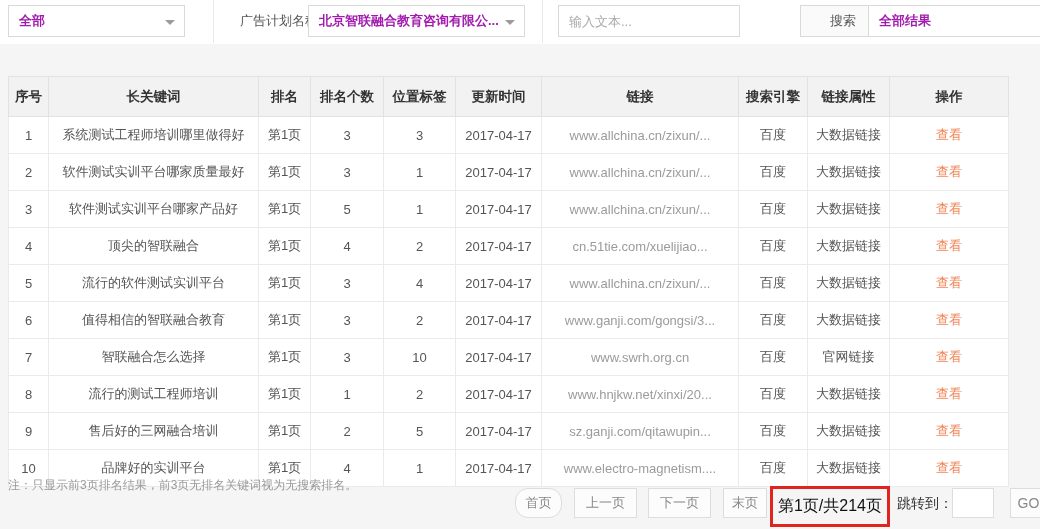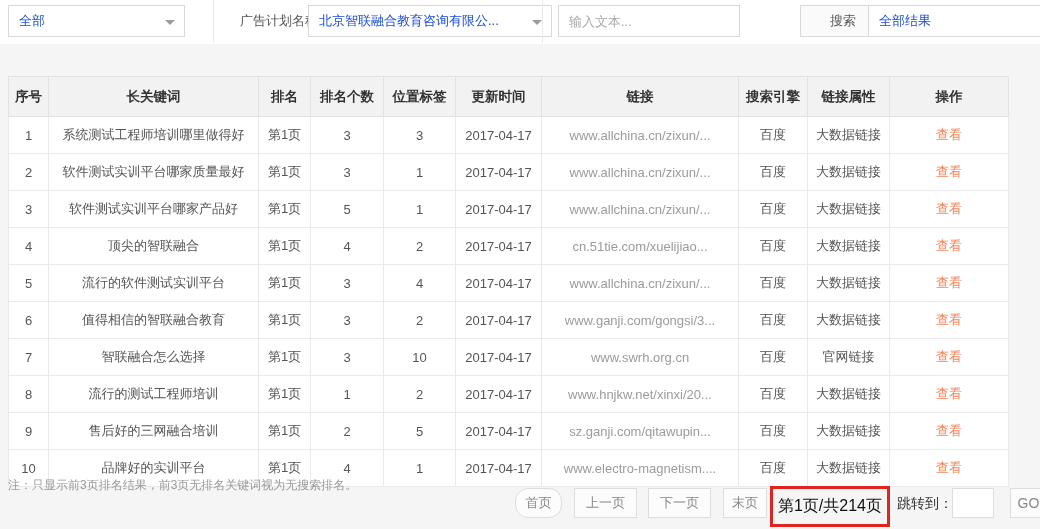--- a/index.html
+++ b/index.html
@@ -9,22 +9,22 @@
     background:#f5f5f5;
     font-family:"Liberation Sans","DejaVu Sans",sans-serif;
     font-size:13px;
     color:#555;
     overflow:hidden;
   }
 
   
   .toolbar { position:absolute; left:0; top:0; width:1040px; height:44px; background:#fff; }
   .ctl { position:absolute; top:5px; height:32px; background:#fff; border:1px solid #d9d9d9; }
-  .dropdown { line-height:30px; padding:0 24px 4px 10px; color:#1d4ed8; cursor:pointer;
-              white-space:nowrap; overflow:hidden; }
+  .dropdown { line-height:30px; padding:0 24px 4px 10px; color:#a21caf; cursor:pointer;
+              white-space:nowrap; overflow:hidden;font-weight:bold; }
   .dd-arrow { position:absolute; right:9px; top:14px; width:0; height:0;
               border-left:5px solid transparent; border-right:5px solid transparent;
               border-top:5px solid #9c9c9c; }
   .tb-divider { position:absolute; top:0; width:1px; height:43px; background:#e9e9e9; }
   .tb-label { position:absolute; top:5px; line-height:32px; color:#555; }
   .txt-input { line-height:30px; padding:0 10px; color:#1d4ed8; font-size:13px;
                font-family:"Liberation Sans","DejaVu Sans",sans-serif; outline:none; }
   .txt-input::placeholder { color:#aaa; }
   .btn { text-align:center; line-height:30px; color:#555; background:#fafafa; cursor:pointer;margin-left:48px; }
 
@@ -68,21 +68,21 @@
 
   <div class="ctl dropdown" style="left:8px; width:177px;">
     <span>全部</span>
     <span class="dd-arrow"></span>
   </div>
 
   <div class="tb-divider" style="left:213px;"></div>
 
   <span class="tb-label" style="left:240px;">广告计划名称：</span>
 
-  <div class="ctl dropdown" style="left:308px; width:244px;">
+  <div class="ctl dropdown" style="left:308px; width:217px;">
     <span>北京智联融合教育咨询有限公...</span>
     <span class="dd-arrow"></span>
   </div>
 
   <div class="tb-divider" style="left:542px;"></div>
 
   <input class="ctl txt-input" style="left: 558px; width: 182px;" type="text" placeholder="输入文本...">
 
   <div class="ctl btn" style="left:752px; width:86px;">搜索</div>
 

